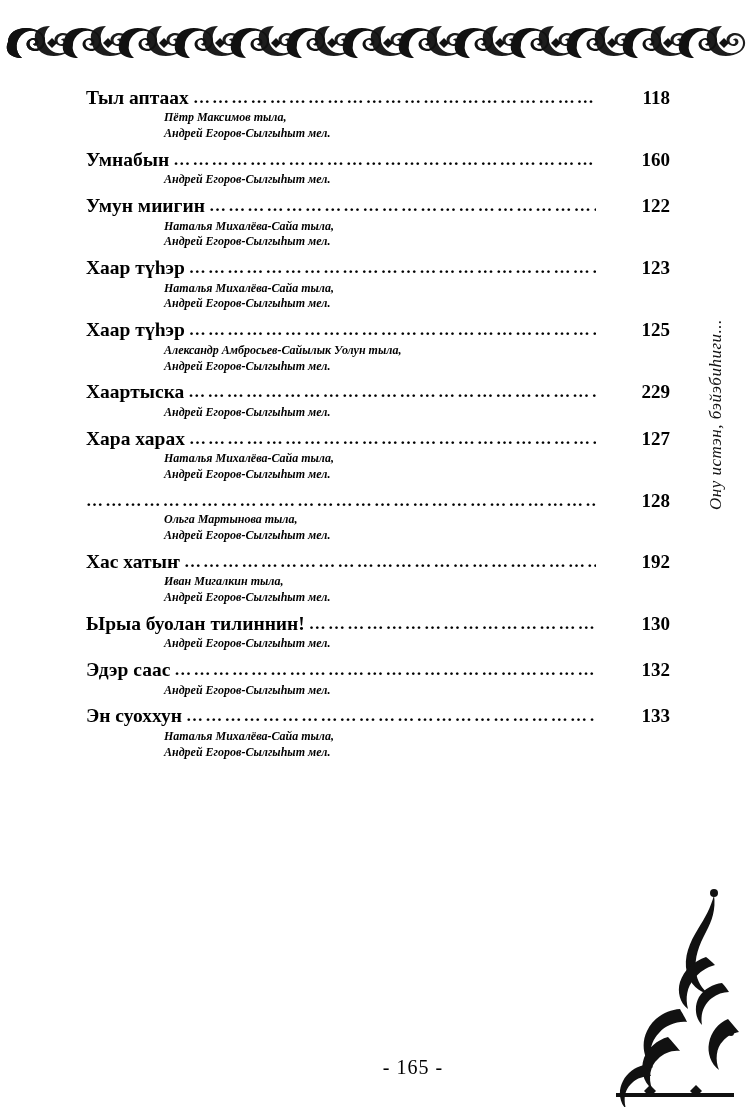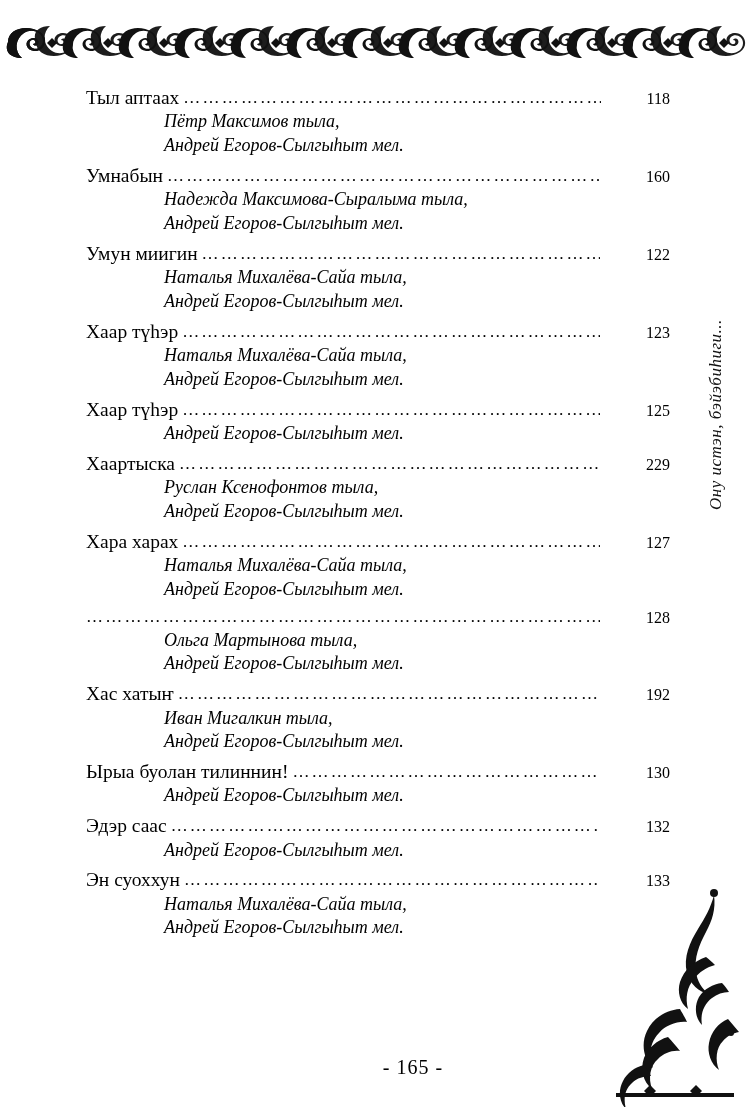--- a/index.html
+++ b/index.html
@@ -46,20 +46,21 @@
     white-space: nowrap;
     color: #111;
   }
 
   
   .toc {
     position: absolute;
     left: 86px;
     top: 86px;
     width: 584px;
+    font-weight: bold;
   }
   .entry {
     margin-bottom: 6px;
   }
   .entry-main {
     display: flex;
     align-items: baseline;
     font-size: 19.5px;
     line-height: 1.25;
     white-space: nowrap;
@@ -73,26 +74,26 @@
     overflow: hidden;
     white-space: nowrap;
     letter-spacing: 2.2px;
     font-size: 17px;
     color: #000;
     transform: translateY(-1px);
   }
   .entry-page {
     flex: 0 0 auto;
     padding-left: 2px;
-    font-size: 16px;
+    font-size: 19px;
     margin-left: 44px;
   }
   .sub {
     font-style: italic;
-    font-size: 18px;
+    font-size: 12px;
     line-height: 1.32;
     margin-left: 78px;
     white-space: nowrap;
   }
 
   
   .folio {
     position: absolute;
     left: 0;
     width: 748px;
@@ -185,21 +186,20 @@
     <div class="sub">Пётр Максимов тыла,</div>
     <div class="sub">Андрей Егоров-Сылгыһыт мел.</div>
   </div>
 
   <div class="entry">
     <div class="entry-main">
       <span class="entry-title">Умнабын</span>
       <span class="entry-dots">……………………………………………………………………………………………</span>
       <span class="entry-page">160</span>
     </div>
-    <div class="sub">Надежда Максимова-Сыралыма тыла,</div>
     <div class="sub">Андрей Егоров-Сылгыһыт мел.</div>
   </div>
 
   <div class="entry">
     <div class="entry-main">
       <span class="entry-title">Умун миигин</span>
       <span class="entry-dots">……………………………………………………………………………………………</span>
       <span class="entry-page">122</span>
     </div>
     <div class="sub">Наталья Михалёва-Сайа тыла,</div>
@@ -215,30 +215,30 @@
     <div class="sub">Наталья Михалёва-Сайа тыла,</div>
     <div class="sub">Андрей Егоров-Сылгыһыт мел.</div>
   </div>
 
   <div class="entry">
     <div class="entry-main">
       <span class="entry-title">Хаар түһэр</span>
       <span class="entry-dots">……………………………………………………………………………………………</span>
       <span class="entry-page">125</span>
     </div>
+    <div class="sub">Александр Амбросьев-Сайылык Уолун тыла,</div>
     <div class="sub">Андрей Егоров-Сылгыһыт мел.</div>
   </div>
 
   <div class="entry">
     <div class="entry-main">
       <span class="entry-title">Хаартыска</span>
       <span class="entry-dots">……………………………………………………………………………………………</span>
       <span class="entry-page">229</span>
     </div>
-    <div class="sub">Руслан Ксенофонтов тыла,</div>
     <div class="sub">Андрей Егоров-Сылгыһыт мел.</div>
   </div>
 
   <div class="entry">
     <div class="entry-main">
       <span class="entry-title">Хара харах</span>
       <span class="entry-dots">……………………………………………………………………………………………</span>
       <span class="entry-page">127</span>
     </div>
     <div class="sub">Наталья Михалёва-Сайа тыла,</div>

